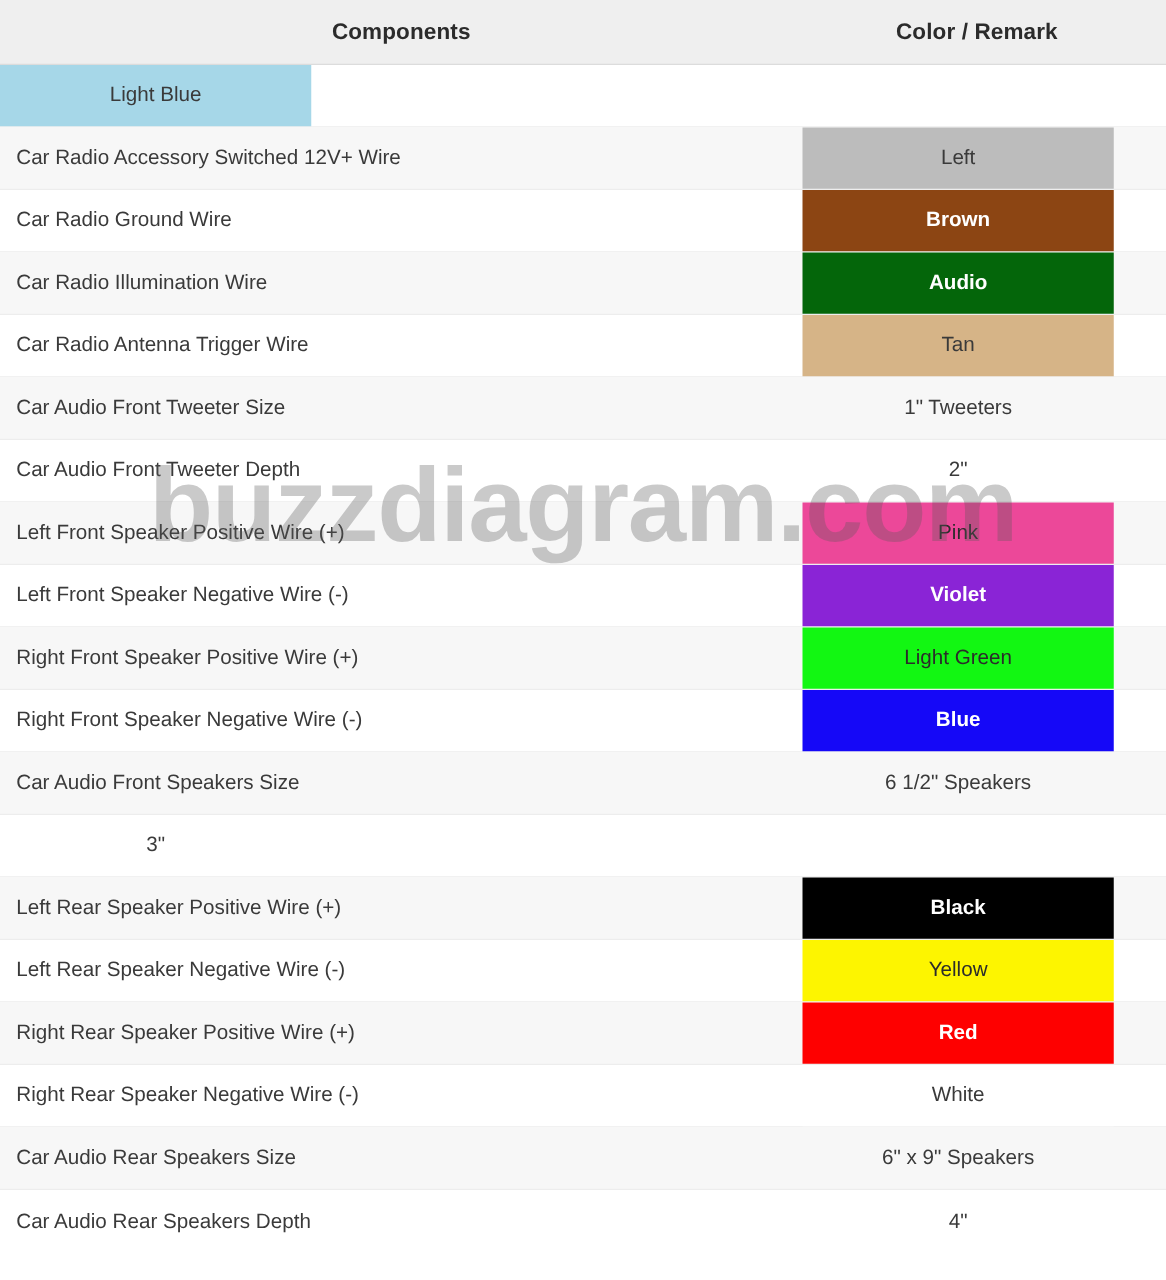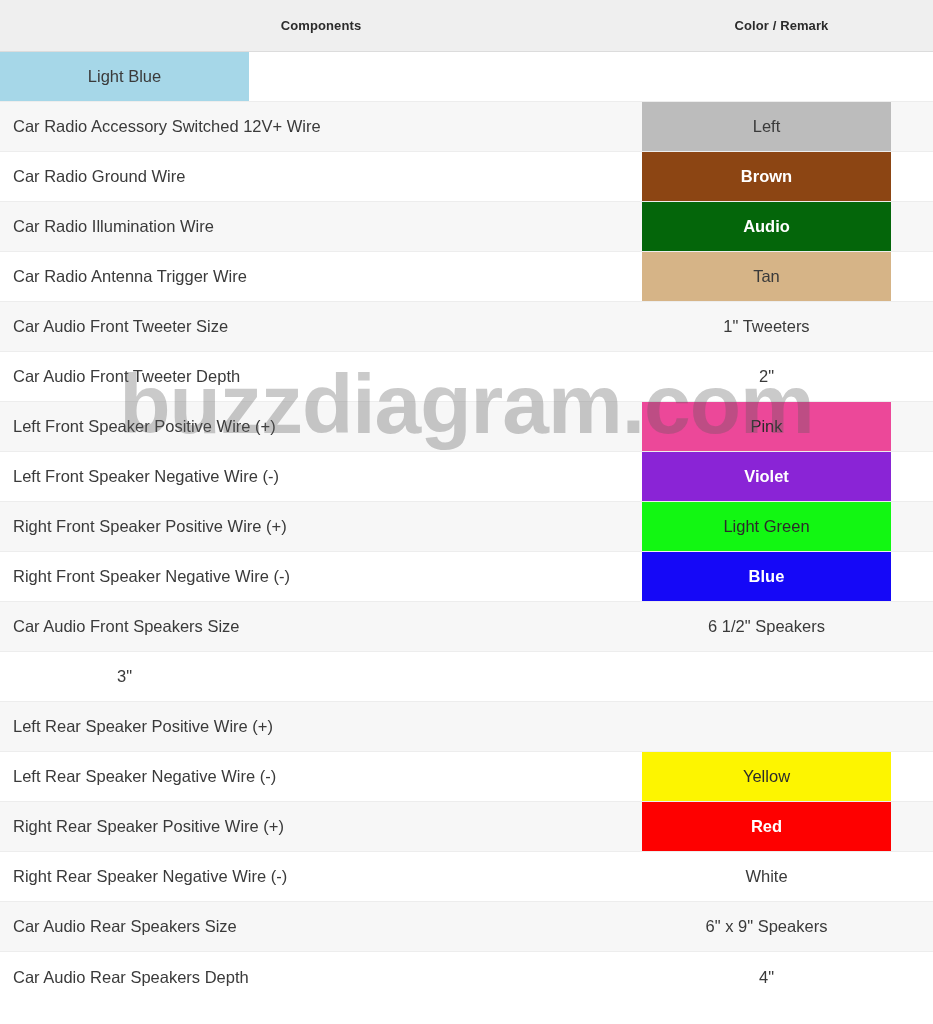--- a/index.html
+++ b/index.html
@@ -31,21 +31,21 @@
     height: 52px;
     background: #efefef;
     border-bottom: 1px solid #dcdcdc;
     box-sizing: border-box;
     z-index: 3;
   }
   .th {
     display: flex;
     align-items: center;
     justify-content: center;
-    font-size: 13px;
+    font-size: 18px;
     font-weight: bold;
     color: #2b2b2b;
     letter-spacing: 0.1px;
     box-sizing: border-box;
   }
   .th-components { width: 642px; }
   .th-color { width: 291px; padding-right: 12px; }
 
   
   .tbody {
@@ -202,20 +202,23 @@
           <div class="swatch darktext" style="color: rgb(58, 58, 58);">6 1/2" Speakers</div>
         </div>
       </div>
       <div class="row">
         <div class="cell-colorwrap">
           <div class="swatch darktext" style="color: rgb(58, 58, 58);">3"</div>
         </div>
       </div>
       <div class="row alt">
         <div class="cell-component">Left Rear Speaker Positive Wire (+)</div>
+        <div class="cell-colorwrap">
+          <div class="swatch filled" style="background: rgb(0, 0, 0); color: rgb(255, 255, 255);">Black</div>
+        </div>
       </div>
       <div class="row">
         <div class="cell-component">Left Rear Speaker Negative Wire (-)</div>
         <div class="cell-colorwrap">
           <div class="swatch filled darktext" style="background: rgb(253, 245, 0); color: rgb(43, 43, 43);">Yellow</div>
         </div>
       </div>
       <div class="row alt">
         <div class="cell-component">Right Rear Speaker Positive Wire (+)</div>
         <div class="cell-colorwrap">

